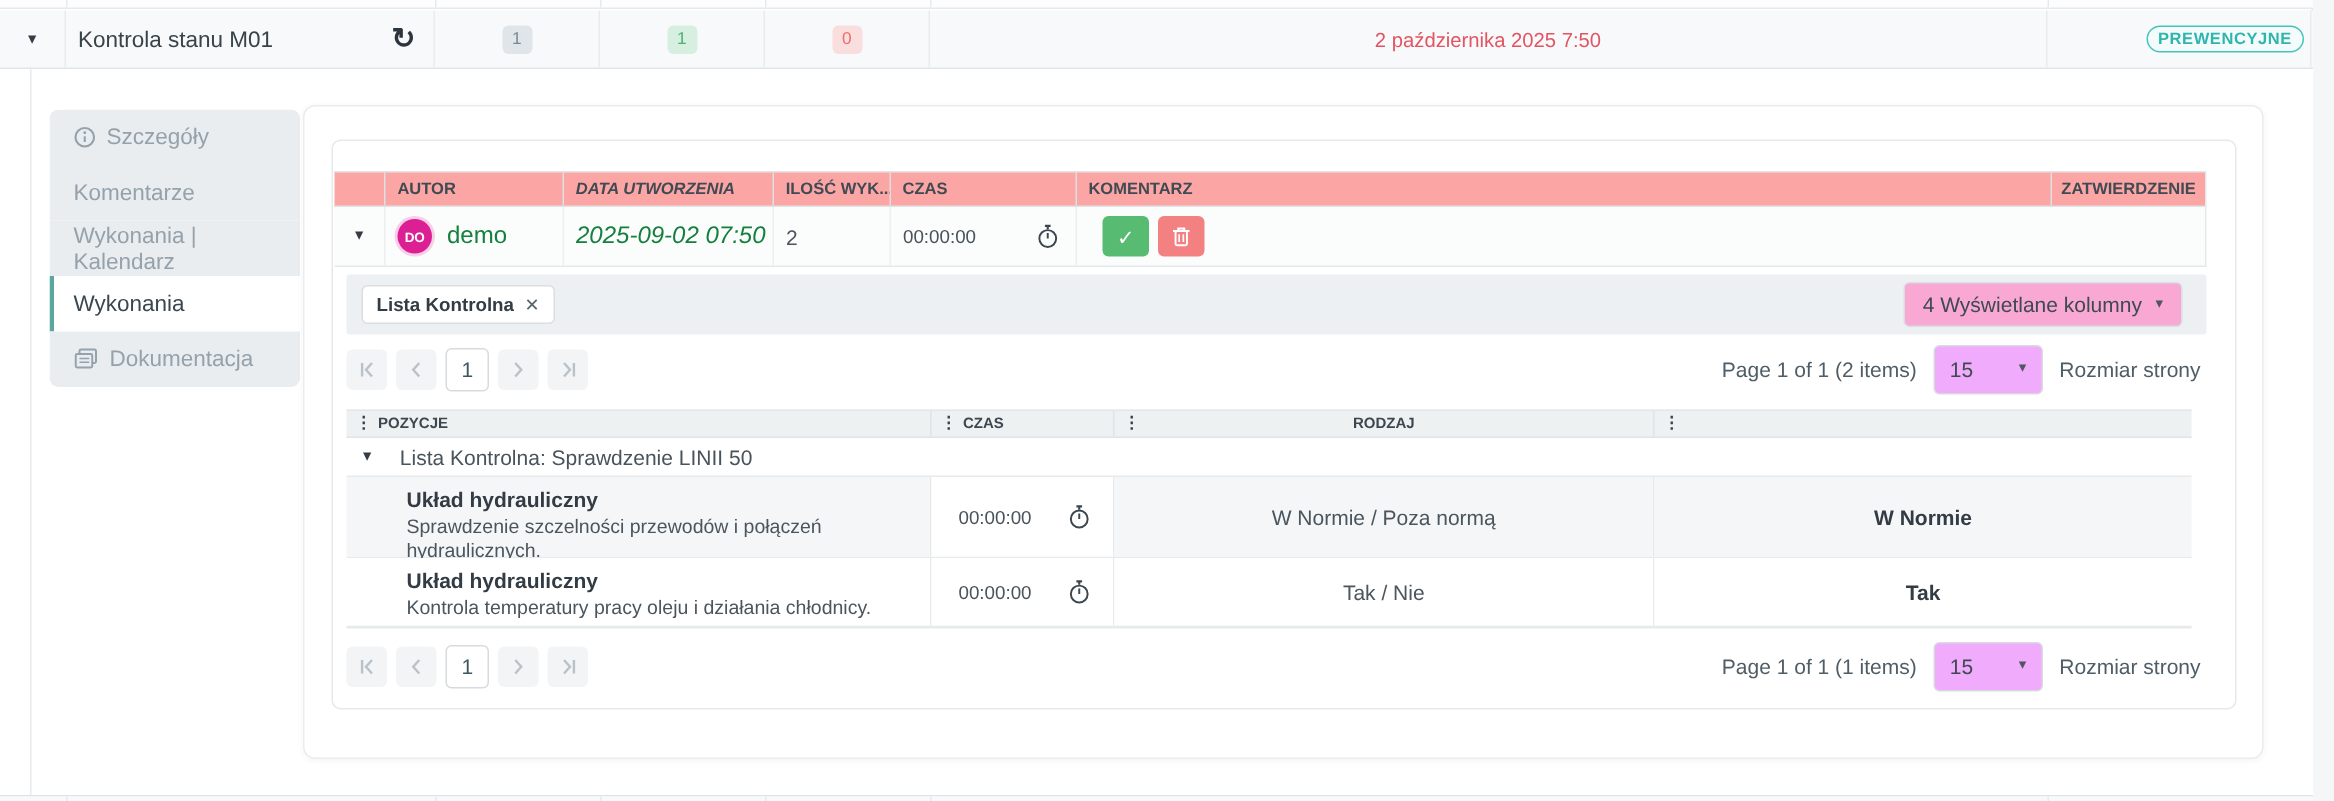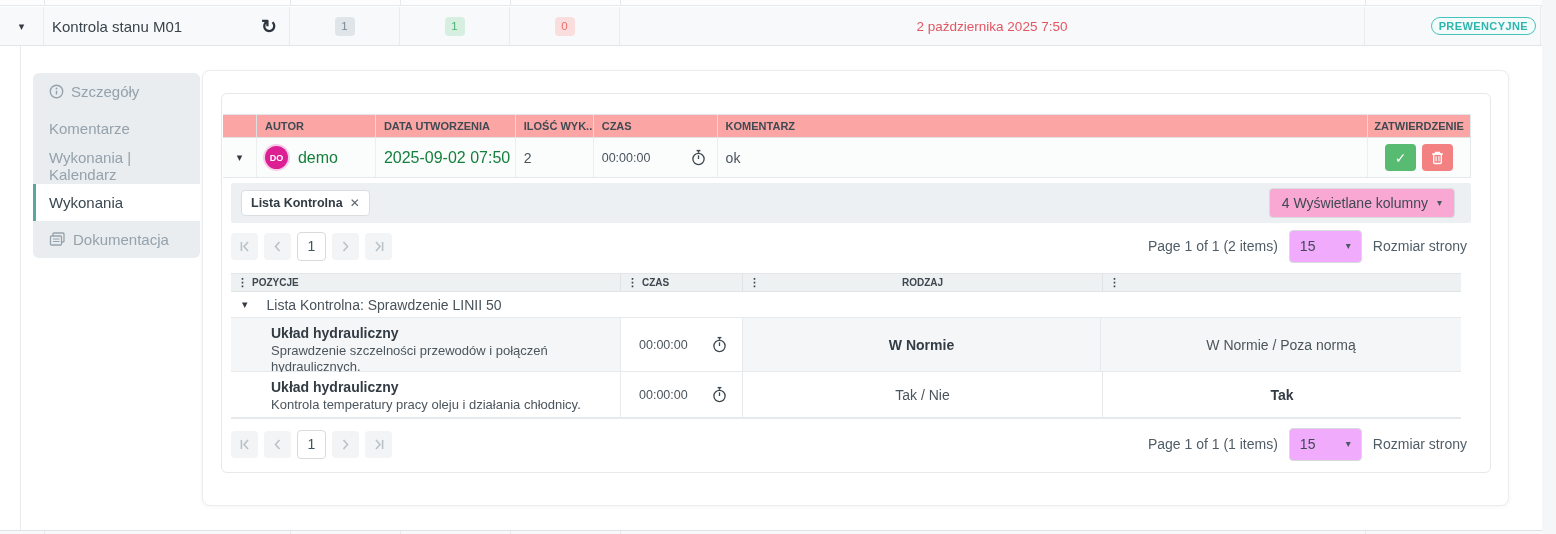--- a/index.html
+++ b/index.html
@@ -61,21 +61,21 @@
   .exec-hrow { display:flex; height:24px; background:#fca5a5; border-top:1px solid #e3e6e8;
     border-bottom:1px solid #dfe3e5; }
   .exec-hcell { display:flex; align-items:center; padding-left:8px; font-size:11px;
     font-weight:bold; color:#3f4a52; border-right:1px solid #dcе0e2; border-right:1px solid #dce0e2;
     white-space:nowrap; overflow:hidden; }
   .exec-row { display:flex; height:40px; background:#fbfcfc; border-bottom:1px solid #e6e9eb; }
   .exec-cell { display:flex; align-items:center; padding-left:8px; border-right:1px solid #eceeef;
     font-size:14px; color:#4a545c; }
   .w-exp{width:34px; justify-content:center; padding-left:0;}
   .w-autor{width:119px;}
-  .w-data{width:140px;}
+  .w-data{width:140px;font-style:italic;}
   .w-ilosc{width:78px;}
   .w-czas{width:124px; justify-content:space-between; padding-right:10px;}
   .w-koment{width:651px;}
   .w-zatw{width:102px; justify-content:center; padding-left:0; gap:6px; border-right:none;}
   .hc-center{justify-content:center; padding-left:0;}
   .avatar { width:23px; height:23px; border-radius:50%; background:#dc2094;
     color:#fff; font-size:9px; font-weight:bold; display:flex; align-items:center;
     justify-content:center; box-shadow:0 0 0 2px #f6cfe8; margin-right:10px; }
   .big-text { font-size:16px; color:#15803d; }
   .time-text { font-size:12.5px; color:#4a545c; }
@@ -254,23 +254,20 @@
                 <span class="time-text">00:00:00</span>
                 <span>
                   <svg width="17" height="17" viewBox="0 0 17 17">
                       <circle cx="8.5" cy="10" r="5.6" fill="none" stroke="#3c464e" stroke-width="1.3"></circle>
                       <line x1="8.5" y1="10" x2="8.5" y2="6.3" stroke="#3c464e" stroke-width="1.3"></line>
                       <line x1="6.6" y1="1.6" x2="10.4" y2="1.6" stroke="#3c464e" stroke-width="1.4"></line>
                       <line x1="8.5" y1="1.8" x2="8.5" y2="3.8" stroke="#3c464e" stroke-width="1.4"></line>
                     </svg>
                 </span>
               </div>
-              <div class="exec-cell w-koment">
-                <span>ok</span>
-              </div>
               <div class="exec-cell w-zatw">
                 <span class="btn-approve">
                     <span>✓</span>
                   </span>
                 <span class="btn-delete">
                   <span>
                     <svg width="13" height="14" viewBox="0 0 13 14">
                         <line x1="1" y1="3" x2="12" y2="3" stroke="#fff" stroke-width="1.3"></line>
                         <path d="M4.5 3 V1.3 h4 V3" fill="none" stroke="#fff" stroke-width="1.3"></path>
                         <rect x="2.7" y="3" width="7.6" height="9.5" rx="1" fill="none" stroke="#fff" stroke-width="1.3"></rect>
@@ -363,22 +360,22 @@
                 <span class="time-text">00:00:00</span>
                 <span>
                   <svg width="17" height="17" viewBox="0 0 17 17">
                       <circle cx="8.5" cy="10" r="5.6" fill="none" stroke="#3c464e" stroke-width="1.3"></circle>
                       <line x1="8.5" y1="10" x2="8.5" y2="6.3" stroke="#3c464e" stroke-width="1.3"></line>
                       <line x1="6.6" y1="1.6" x2="10.4" y2="1.6" stroke="#3c464e" stroke-width="1.4"></line>
                       <line x1="8.5" y1="1.8" x2="8.5" y2="3.8" stroke="#3c464e" stroke-width="1.4"></line>
                     </svg>
                 </span>
               </div>
+              <div class="cl-cell clw-rodz center-cell">W Normie / Poza normą</div>
               <div class="cl-cell clw-last center-cell value-cell">W Normie</div>
-              <div class="cl-cell clw-rodz center-cell">W Normie / Poza normą</div>
             </div>
 
             <div class="cl-row r2">
               <div class="cl-cell clw-poz poz-cell">
                 <div class="poz-title">Układ hydrauliczny</div>
                 <div class="poz-desc">Kontrola temperatury pracy oleju i działania chłodnicy.</div>
               </div>
               <div class="cl-cell clw-czas time-cell">
                 <span class="time-text">00:00:00</span>
                 <span>

